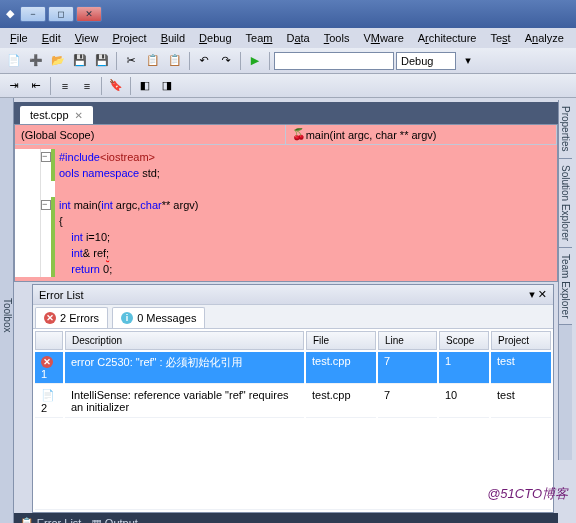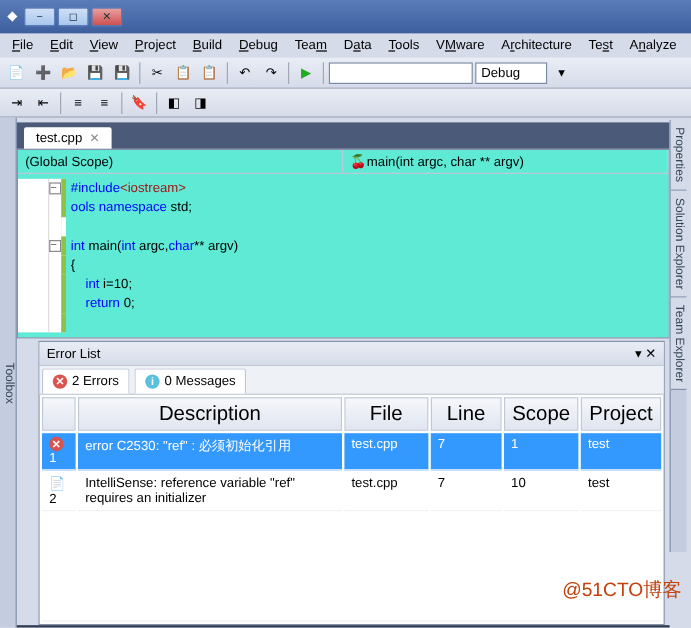--- a/index.html
+++ b/index.html
@@ -16,21 +16,21 @@
 .tsep{width:1px;height:18px;background:#a0a8b8;margin:0 2px}
 .combo{height:18px;border:1px solid #7a8ba8;background:#fff;padding:0 4px;display:flex;align-items:center;font-size:11px}
 .toolbar2{height:24px;background:linear-gradient(#e9edf5,#d6dbe9);border-bottom:1px solid #a0a8b8;display:flex;align-items:center;padding:0 4px;gap:2px}
 .tabstrip{height:22px;background:#4a5a78;display:flex;align-items:flex-end;padding:0 6px;margin-top:4px}
 .tab{background:#fff;color:#000;padding:3px 10px;border-radius:2px 2px 0 0;font-size:11px;display:flex;align-items:center;gap:6px}
 .tab .x{color:#888;font-size:10px}
 .editor-area{display:flex;border:1px solid #8492ac}
 .sidecol{width:14px;background:#c4cde0;border-right:1px solid #8492ac;writing-mode:vertical-rl;text-align:center;padding:4px 0;font-size:10px;color:#345}
 .rightcol{width:14px;background:#c4cde0;border-left:1px solid #8492ac;position:absolute;right:4px;top:100px;height:360px;display:flex;flex-direction:column}
 .rtab{writing-mode:vertical-rl;padding:6px 1px;font-size:10px;color:#345;border-bottom:1px solid #8492ac;background:#d6dbe9}
-.editor{flex:1;background:#5eead4}
+.editor{flex:1;background:#fca5a5}
 .scopebar{height:20px;display:flex;border-bottom:1px solid #c0c8d8}
 .scope{flex:1;border-right:1px solid #c0c8d8;padding:2px 6px;display:flex;align-items:center;font-size:11px}
 .code{padding:4px 0;font-family:Consolas,monospace;font-size:12px;line-height:16px;display:flex}
 .gutter{width:26px;background:#fff;border-right:1px solid #e0e0e0;color:#2b91af;text-align:center}
 .outline{width:10px;background:#fff}
 .oline{height:16px;position:relative}
 .oline.box::before{content:"";position:absolute;left:0;top:3px;width:8px;height:8px;border:1px solid #888;background:#fff}
 .oline.box::after{content:"−";position:absolute;left:1px;top:-1px;font-size:9px;color:#555}
 .chg{width:4px;background:#fff}
 .cline{height:16px}
@@ -41,25 +41,25 @@
 .dir{color:#0000ff}
 .inc{color:#a31515}
 .errorlist{border:1px solid #8492ac;background:#fff;margin:2px 4px 0 18px}
 .el-title{background:linear-gradient(#e9edf5,#d6dbe9);padding:3px 6px;font-size:11px;display:flex;align-items:center;justify-content:space-between;border-bottom:1px solid #c0c8d8}
 .el-tabs{display:flex;background:#eef1f6;border-bottom:1px solid #c0c8d8}
 .el-tab{padding:4px 8px;border:1px solid #c0c8d8;border-bottom:none;margin:2px 2px 0 2px;background:#fff;display:flex;align-items:center;gap:4px;border-radius:2px 2px 0 0;font-size:11px}
 .icon-err{width:12px;height:12px;border-radius:50%;background:#d9534f;color:#fff;display:inline-flex;align-items:center;justify-content:center;font-size:9px;font-weight:bold}
 .icon-warn{width:0;height:0;border-left:6px solid transparent;border-right:6px solid transparent;border-bottom:10px solid #f0ad4e;display:inline-block}
 .icon-info{width:12px;height:12px;border-radius:50%;background:#5bc0de;color:#fff;display:inline-flex;align-items:center;justify-content:center;font-size:9px;font-weight:bold}
 .grid{width:100%}
-.grid th{background:linear-gradient(#f5f7fb,#e0e5ef);border:1px solid #c0c8d8;padding:3px 6px;text-align:center;font-weight:normal;font-size:17px}
+.grid th{background:linear-gradient(#f5f7fb,#e0e5ef);border:1px solid #c0c8d8;padding:3px 6px;text-align:left;font-weight:normal;font-size:10px}
 .grid td{border-bottom:1px solid #eef1f6;padding:3px 6px;font-size:11px;vertical-align:top}
 .grid tr.sel td{background:#3399ff;color:#fff}
 .bottomtabs{height:20px;background:#2e3b52;color:#cdd6e6;display:flex;align-items:center;padding:0 6px;gap:10px;font-size:11px}
-.watermark{position:absolute;right:8px;bottom:20px;color:#c2410c;font-size:16px;}
+.watermark{position:absolute;right:8px;bottom:20px;color:#701a75;font-size:13px;font-style:italic}
 .small-icon{width:14px;height:14px;display:inline-block}
 </style>
 </head>
 <body>
 
 <div class="titlebar">
   <span class="small-icon">◆</span>
   <div class="winbtns">
     <div class="winbtn">−</div>
     <div class="winbtn">◻</div>
@@ -157,20 +157,21 @@
               <div class="cline g"></div>
               <div class="cline g"></div>
           </div>
           <div class="codetext">
             <div class="cl"><span class="dir">#include</span><span class="inc">&lt;iostream&gt;</span></div>
             <div class="cl"><span class="kw">ools</span> <span class="kw">namespace</span> std;</div>
             <div class="cl"></div>
             <div class="cl"><span class="kw">int</span> main(<span class="kw">int</span> argc,<span class="kw">char</span>** argv)</div>
             <div class="cl">{</div>
             <div class="cl">    <span class="kw">int</span> i=10;</div>
+            <div class="cl">    <span class="kw">int</span>&amp; ref<span style="text-decoration:underline wavy red">;</span></div>
             <div class="cl">    <span class="kw">return</span> 0;</div>
           </div>
         </div>
       </div>
     </div>
 
     <div class="errorlist">
       <div class="el-title">
         <span>Error List</span>
         <span>▾ ✕</span>

